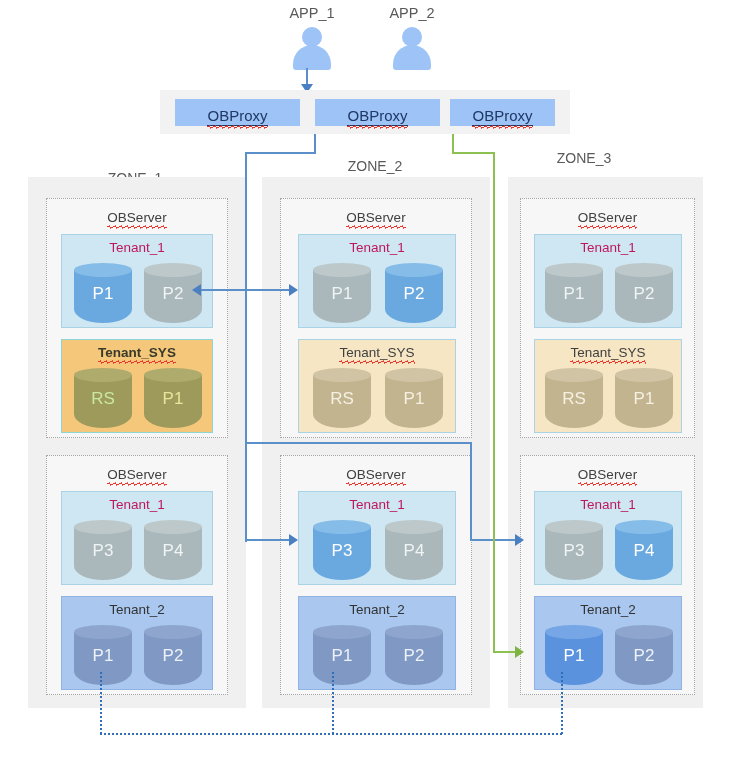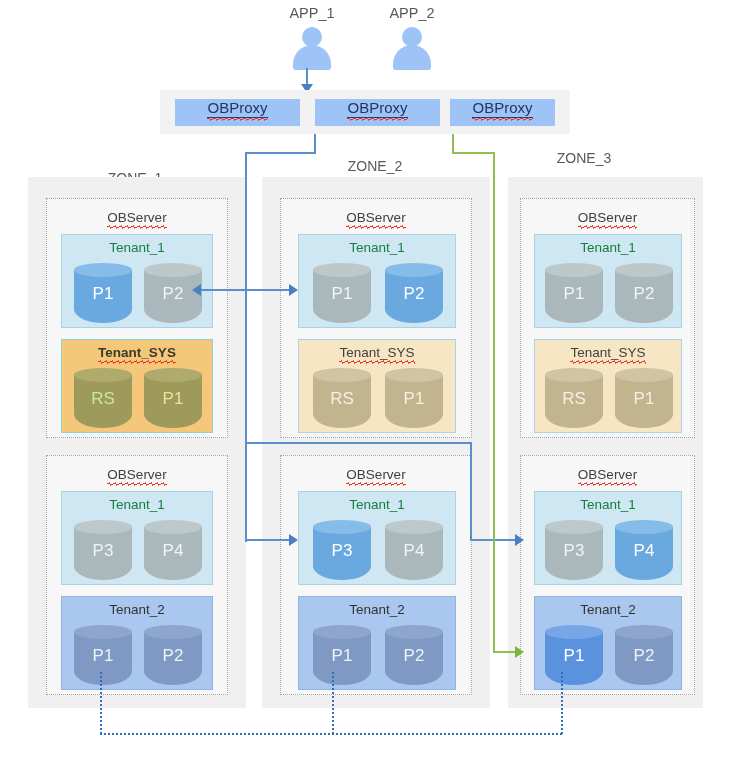--- a/index.html
+++ b/index.html
@@ -24,21 +24,21 @@
   }
   .person .body{
     position:absolute;left:3px;top:19px;width:38px;height:25px;
     background:#9dc3f7;
     border-radius:19px 19px 3px 3px;
   }
 
   
   .proxy-strip{background:#f2f2f2;}
   .proxy-box{
-    background:#9dc3f7;display:flex;align-items:flex-start;justify-content:center;
+    background:#9dc3f7;display:flex;align-items:flex-end;justify-content:center;
   }
   .proxy-box .txt{
     font-size:15px;color:#1f3864;position:relative;white-space:nowrap;
   }
   
   .squiggle{position:relative;display:inline-block;}
   .squiggle::after{
     content:"";position:absolute;left:0;right:0;bottom:-4px;height:4px;
     background-image:
       radial-gradient(circle at 1.5px 3.2px, rgba(0,0,0,0) 1.4px, #e8342a 1.5px, #e8342a 2.0px, rgba(0,0,0,0) 2.1px),
@@ -53,21 +53,21 @@
   .observer{
     border:1.6px dotted #a6a6a6;background:#f7f7f7;
   }
   .observer-title{
     font-size:13.5px;color:#404040;text-align:center;white-space:nowrap;
   }
   .tenant{box-sizing:border-box;}
   .tenant-title{font-size:13.5px;text-align:center;white-space:nowrap;}
 
   .t1{background:#cfe7f2;border:1px solid #a9d3e4;}
-  .t1 .tenant-title{color:#15803d;}
+  .t1 .tenant-title{color:#be185d;}
   .tsys-a{background:#f5c77a;border:1px solid #8fd4d4;}
   .tsys-a .tenant-title{color:#3a3a2a;font-weight:bold;}
   .tsys-b{background:#f7e6c4;border:1px solid #a9d3e4;}
   .tsys-b .tenant-title{color:#404040;}
   .t2{background:#a9c7ef;border:1px solid #8fb4e4;}
   .t2 .tenant-title{color:#333333;}
 
   
   .cyl{position:absolute;}
   .cyl .body{

